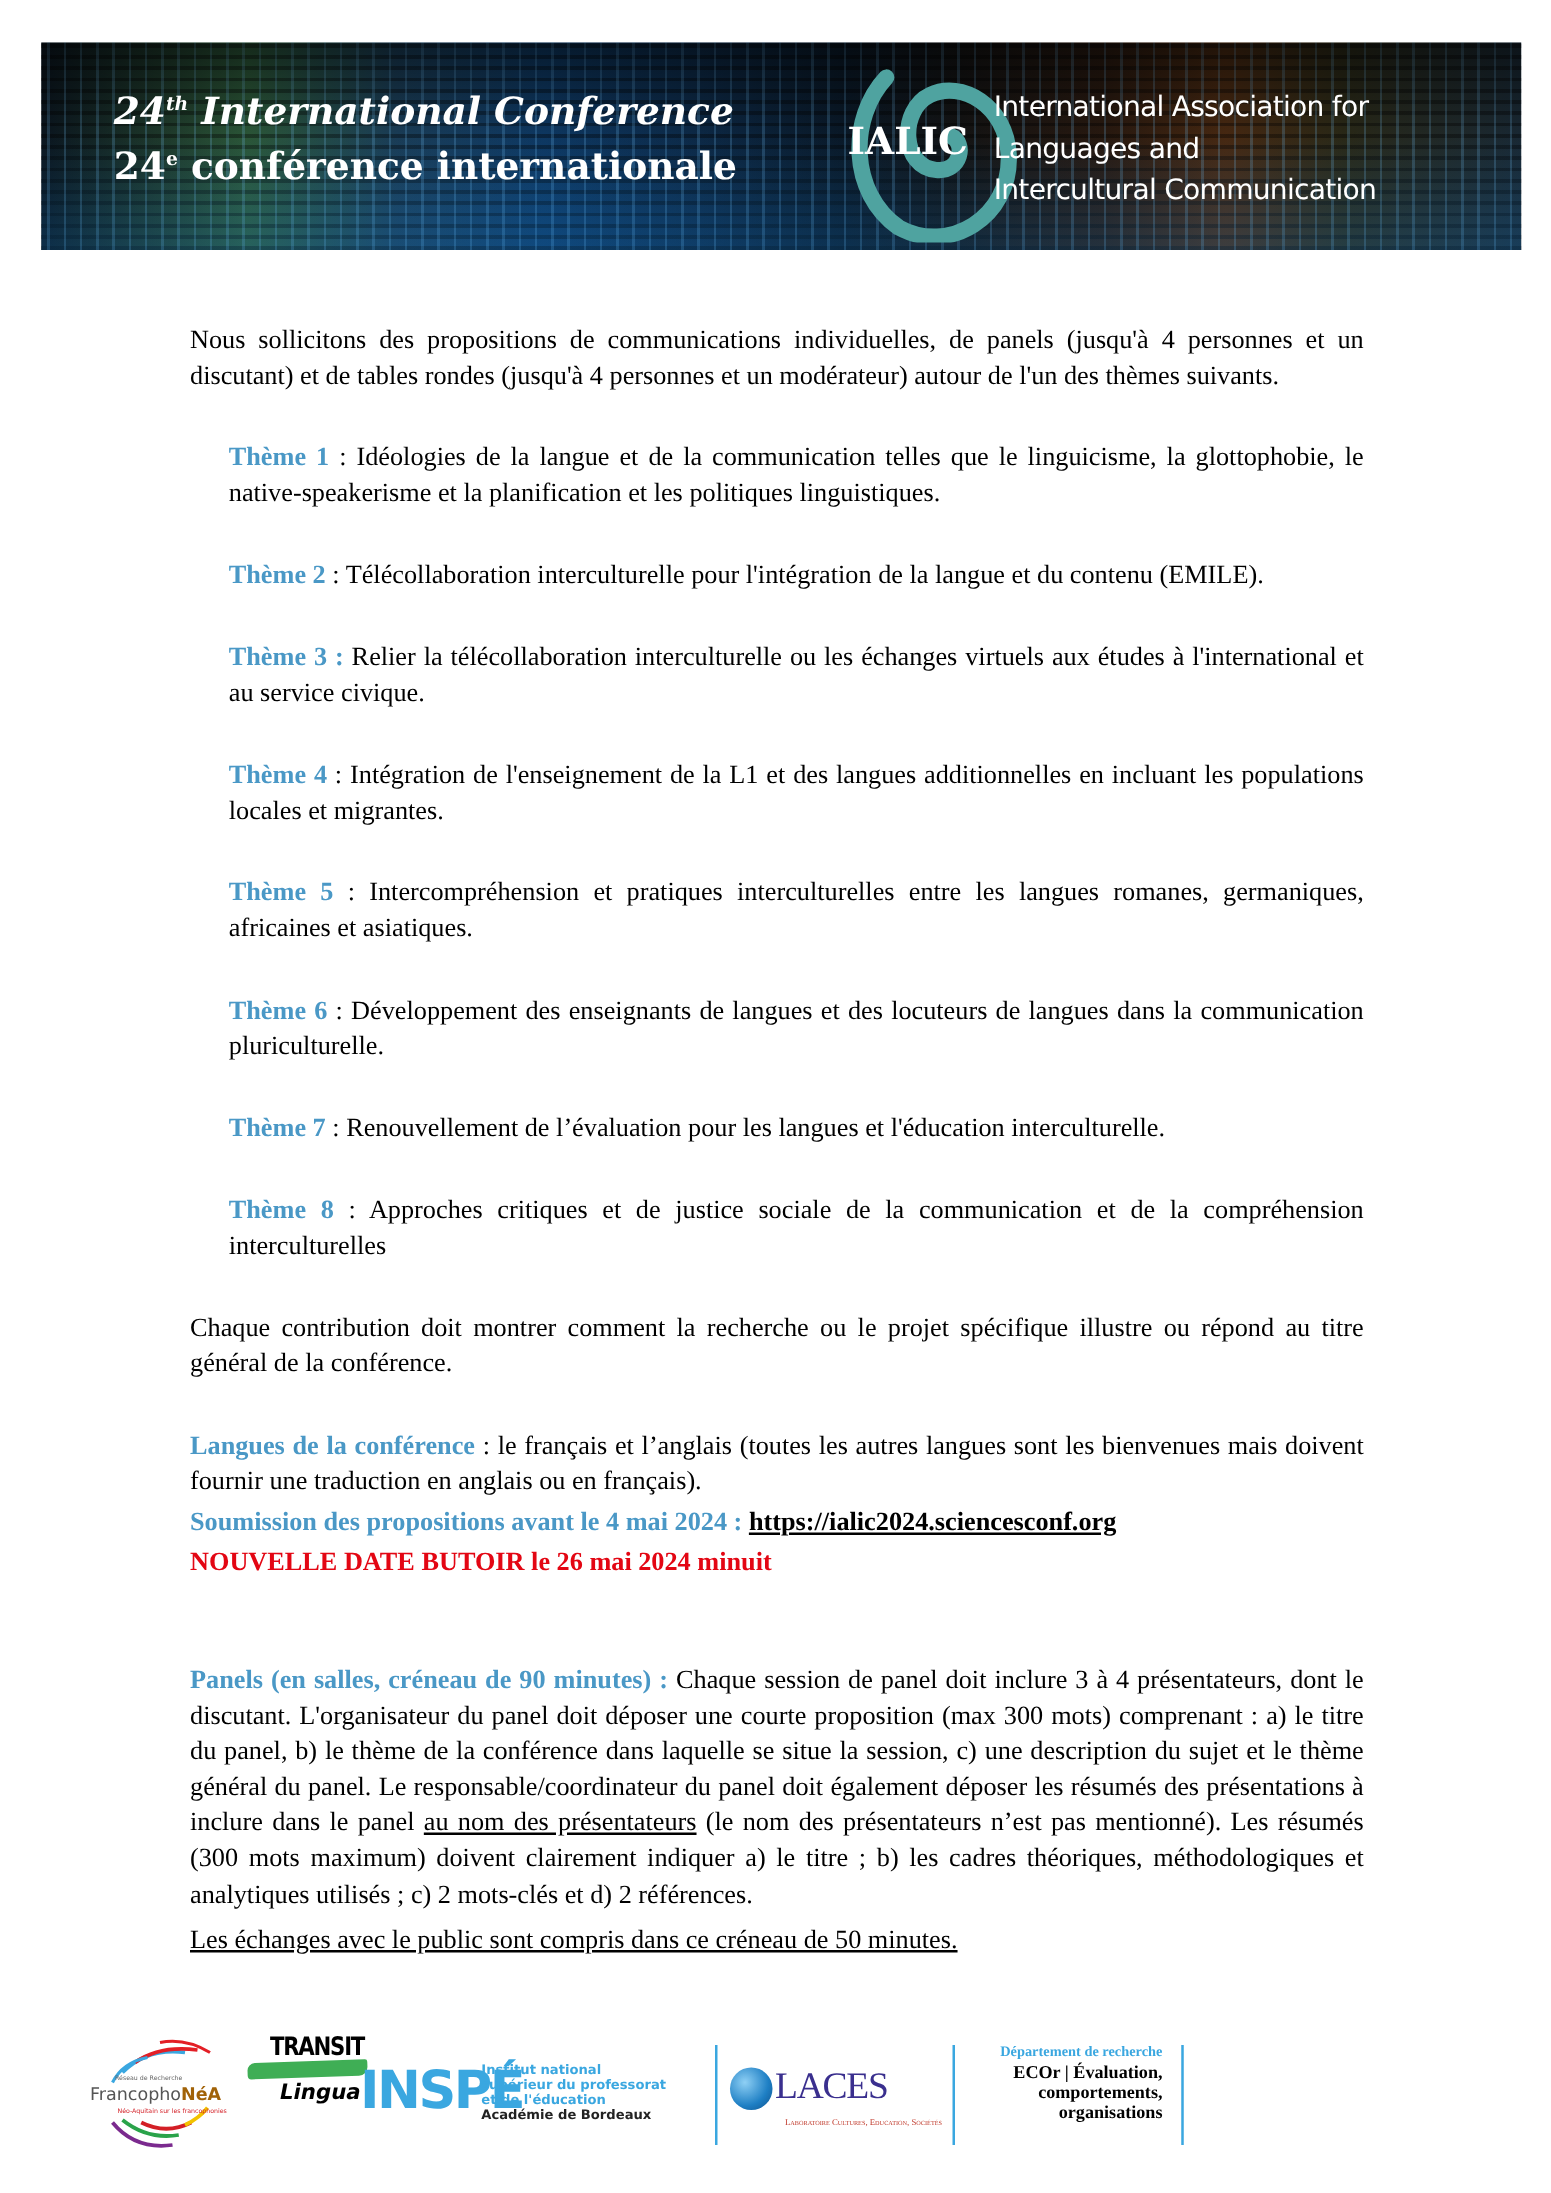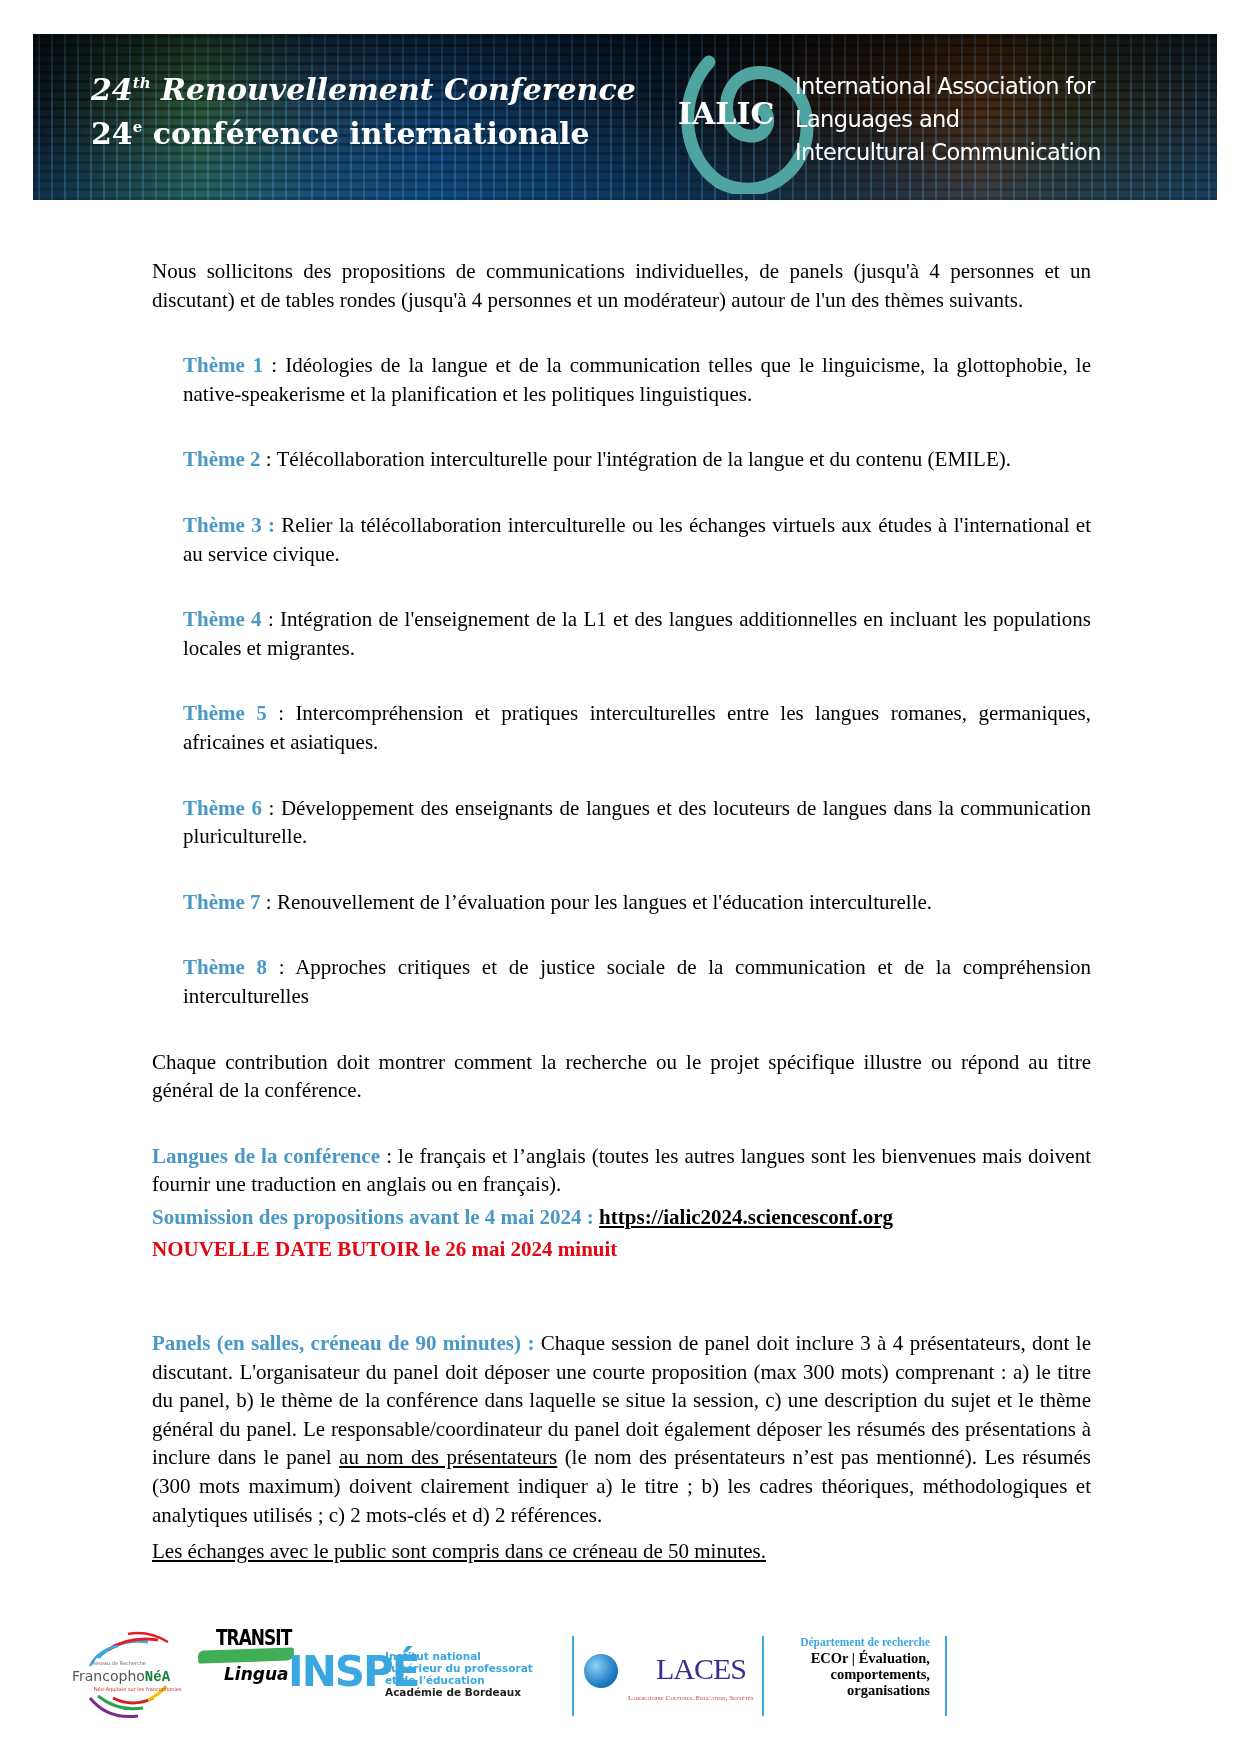--- a/index.html
+++ b/index.html
@@ -31,51 +31,51 @@
   .u { text-decoration:underline; }
   .link { color:#000000; font-weight:bold; text-decoration:underline; }
   .gap1 { height:29px; }
   .gap2 { height:57px; }
 
   
   .footer { position:absolute; left:0; top:1620px; width:1241px; height:120px; }
   .logo { position:absolute; }
   .francopho { left:68px; top:8px; width:120px; height:100px; }
   .francopho .name { position:absolute; left:4px; top:40px; font-family:"DejaVu Sans", sans-serif; font-size:14px; color:#555; white-space:nowrap; }
-  .francopho .name b { color:#15803d;font-family:Liberation Mono, monospace; }
+  .francopho .name b { color:#a16207; }
   .francopho .small1 { position:absolute; left:24px; top:32px; font-size:5px; color:#666; font-family:"DejaVu Sans", sans-serif; }
   .francopho .small2 { position:absolute; left:26px; top:58px; font-size:5px; color:#d31f26; font-family:"DejaVu Sans", sans-serif; white-space:nowrap; }
   .transit { left:198px; top:8px; width:96px; height:60px; }
   .transit .t1 { position:absolute; left:18px; top:0; font-family:"DejaVu Sans", sans-serif; font-weight:bold; font-size:17px; letter-spacing:-1px; transform:scaleY(1.2); }
   .transit .stroke { position:absolute; left:0; top:21px; width:96px; height:13px; background:#3fae55; border-radius:6px 2px 7px 3px; transform:rotate(-2deg); }
   .transit .t2 { position:absolute; left:26px; top:36px; font-family:"DejaVu Sans", sans-serif; font-weight:bold; font-style:italic; font-size:17px; }
   .inspe { left:288px; top:28px; width:260px; height:60px; }
   .inspe .big { position:absolute; left:0; top:0; font-family:"DejaVu Sans", sans-serif; font-weight:bold; font-size:42px; color:#3aa7e0; letter-spacing:-2px; line-height:48px; }
   .inspe .lines { position:absolute; left:97px; top:2px; font-family:"DejaVu Sans", sans-serif; font-weight:bold; font-size:10.5px; line-height:12px; color:#3aa7e0; white-space:nowrap; }
   .inspe .lines .dark { color:#222; }
   .vsep { position:absolute; width:2px; background:#3aa7e0; }
   .laces { left:580px; top:30px; width:150px; height:60px; }
   .globe { position:absolute; left:4px; top:4px; width:34px; height:34px; border-radius:50%; background:radial-gradient(circle at 35% 35%, #8fd0f5, #1e7fc4 60%, #0d4f8a); }
-  .laces .name { position:absolute; left:40px; top:2px; font-family:"Liberation Serif", serif; font-size:30px; color:#3a2f8e; letter-spacing:-1px;margin-left:36px; }
+  .laces .name { position:absolute; left:40px; top:2px; font-family:"Liberation Serif", serif; font-size:30px; color:#3a2f8e; letter-spacing:-1px; }
   .laces .sub { position:absolute; left:4px; top:44px; font-family:"Liberation Serif", serif; font-size:7px; color:#c0392b; white-space:nowrap; font-variant:small-caps;padding-left:44px; }
   .ecor { left:760px; top:14px; width:170px; height:80px; text-align:right; font-family:"Liberation Serif", serif; font-size:14.5px; line-height:16px; font-weight:bold; }
   .ecor .d { color:#3aa7e0; font-size:11.5px; }
   .ubx { left:965px; top:14px; width:230px; height:80px; }
   .ubx .u1 { position:absolute; left:0; top:-6px; font-family:"DejaVu Sans", sans-serif; font-size:40px; color:#3b2420; letter-spacing:1px; }
   .ubx .u1 span { color:#3aa7e0; }
   .ubx .de { position:absolute; left:36px; top:48px; font-family:"DejaVu Sans", sans-serif; font-size:11px; color:#3b2420; }
   .ubx .u2 { position:absolute; left:52px; top:36px; font-family:"DejaVu Sans", sans-serif; font-weight:bold; font-size:32px; color:#3b2420; letter-spacing:0.5px; }
 </style>
 </head>
 <body>
 
 <div class="banner">
   <div class="banner-title bt1">
     <span>24</span><sup>th</sup>
-    <span>Renouvellement Conference</span>
+    <span>International Conference</span>
   </div>
   <div class="banner-title bt2">
     <span>24</span><sup>e</sup>
     <span>conférence internationale</span>
   </div>
   <svg class="ialic-logo" viewBox="0 0 150 140">
     <path d="M40 8 C10 40 10 100 50 128 C90 150 140 120 138 70 C136 30 100 10 75 22 C50 34 52 80 80 82 C100 84 104 60 92 55" fill="none" stroke="#4fa3a0" stroke-width="13" stroke-linecap="round"></path>
   </svg>
   <div class="ialic-text">IALIC</div>
   <div class="assoc">

